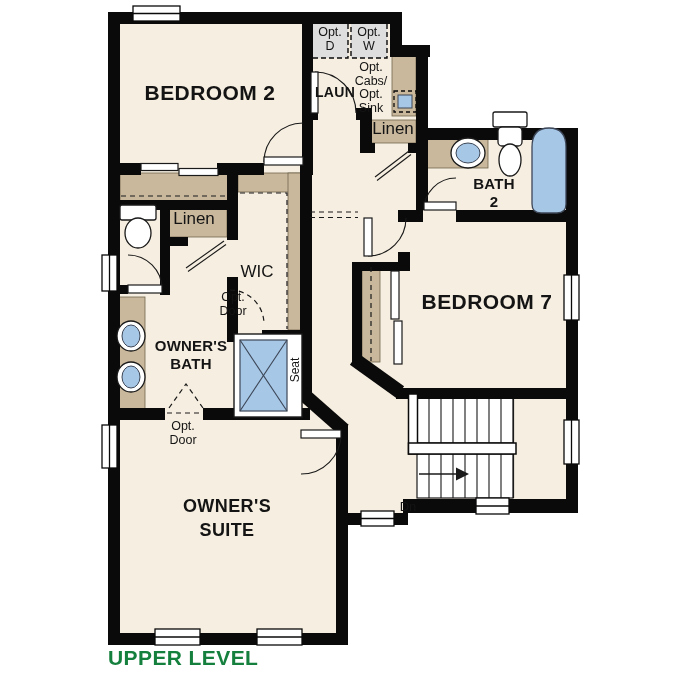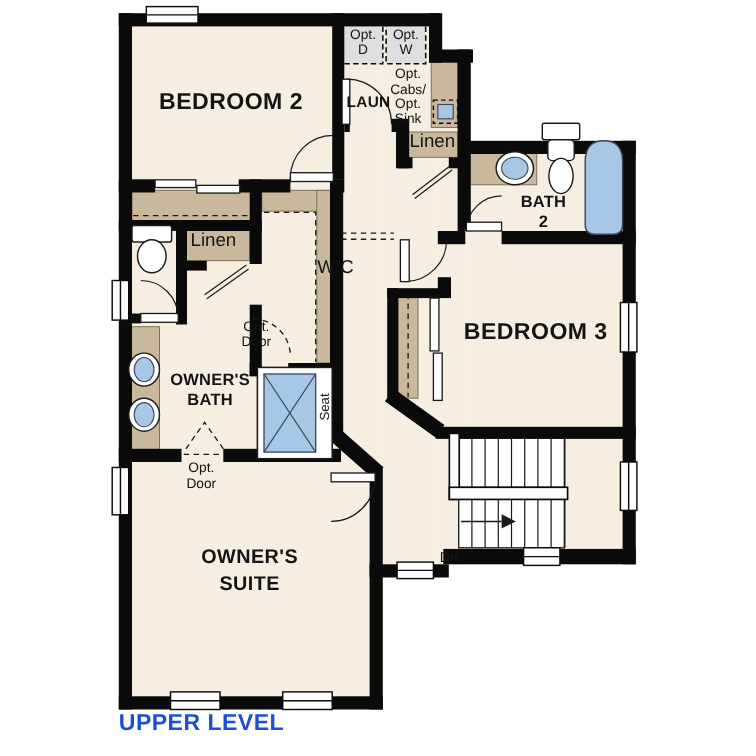--- a/index.html
+++ b/index.html
@@ -9,21 +9,21 @@
   .lbl{position:absolute;transform:translate(-50%,-50%);text-align:center;color:#141414;white-space:nowrap;}
   .lbl span{display:block;}
   .room{font-weight:bold;font-size:21px;letter-spacing:.4px;}
   .suite{font-weight:bold;font-size:18px;line-height:24px;letter-spacing:.4px;}
   .room-sm{font-weight:bold;font-size:15px;line-height:18px;letter-spacing:.2px;}
   .laun{font-weight:bold;font-size:14px;letter-spacing:.3px;}
   .tag{font-size:17px;}
   .opt{font-size:12.5px;line-height:13.5px;}
   .dn{font-size:13px;}
   .seat{font-size:12px;transform:translate(-50%,-50%) rotate(-90deg);}
-  .title{position:absolute;font-weight:bold;font-size:21px;letter-spacing:.4px;color:#1d4ed8;}
+  .title{position:absolute;font-weight:bold;font-size:21px;letter-spacing:.4px;color:#15803d;}
 </style>
 </head>
 <body>
 
 <div class="canvas">
 <svg width="687" height="687" viewBox="0 0 687 687">
 
   <g style="fill:var(--floor)">
     <rect x="114" y="18" width="234" height="621"></rect>
     <rect x="348" y="18" width="48" height="500"></rect>
@@ -236,35 +236,35 @@
   </g>
 
   <g>
     <line x1="419" y1="474" x2="456" y2="474" style="stroke:var(--line);stroke-width:1.4"></line>
     <polygon points="456,467.5 456,480.5 469,474" style="fill:var(--line)"></polygon>
   </g>
 </svg>
 
 <div>
   <div class="lbl room" style="left:210px;top:93px;">BEDROOM 2</div>
-  <div class="lbl room" style="left:487px;top:302px;">BEDROOM 3</div>
+  <div class="lbl room" style="left:487px;top:302px;">BEDROOM 7</div>
   <div class="lbl suite" style="left:227px;top:518px;">
     <span>OWNER'S</span>
     <span>SUITE</span>
   </div>
   <div class="lbl room-sm" style="left:191px;top:355px;">
     <span>OWNER'S</span>
     <span>BATH</span>
   </div>
   <div class="lbl room-sm" style="left:494px;top:193px;">
     <span>BATH</span>
     <span>2</span>
   </div>
   <div class="lbl laun" style="left:335px;top:92px;">LAUN</div>
-  <div class="lbl tag" style="left:257px;top:243px;margin-left:48px;">WIC</div>
+  <div class="lbl tag" style="left:257px;top:272px;">WIC</div>
   <div class="lbl tag" style="left:194px;top:219px;">Linen</div>
   <div class="lbl tag" style="left:393px;top:129px;">Linen</div>
   <div class="lbl opt" style="left:330px;top:39px;">
     <span>Opt.</span>
     <span>D</span>
   </div>
   <div class="lbl opt" style="left:369px;top:39px;">
     <span>Opt.</span>
     <span>W</span>
   </div>

